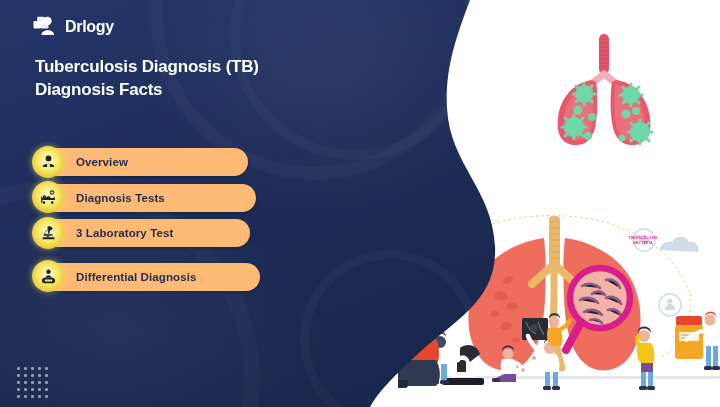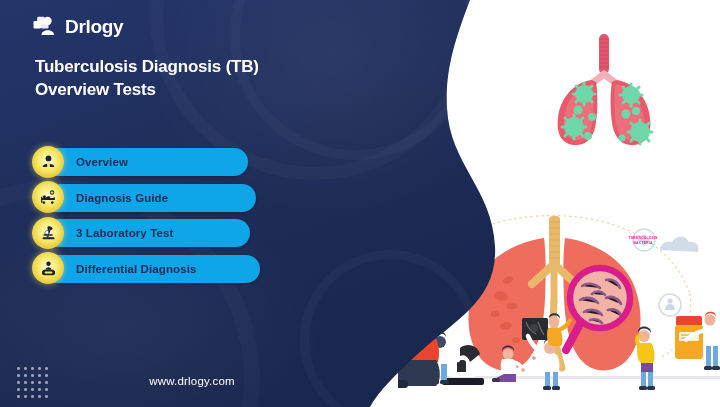--- a/index.html
+++ b/index.html
@@ -23,36 +23,36 @@
   
   .steth { position:absolute; border:13px solid rgba(255,255,255,0.028); border-radius:50%; }
   .steth.s1 { width:330px; height:330px; left:150px; top:-150px; }
   .steth.s2 { width:250px; height:250px; left:230px; top:-90px; border-width:10px; }
   .steth.s3 { width:400px; height:400px; left:-140px; top:180px; border-width:16px; border-color:rgba(255,255,255,0.022); }
   .steth.s4 { width:180px; height:180px; left:300px; top:250px; border-width:9px; }
 
   
   .logo { position:absolute; left:33px; top:14px; display:flex; align-items:center; gap:7px; }
   .logo-mark { width:25px; height:25px; position:relative; }
-  .logo-text { color:#ffffff; font-size:19px; font-weight:bold; letter-spacing:-0.3px; }
+  .logo-text { color:#ffffff; font-size:16px; font-weight:bold; letter-spacing:-0.3px; }
 
   
   .title { position:absolute; left:35px; top:56px; width:400px; color:#ffffff;
            font-size:17px; font-weight:bold; line-height:1.34; letter-spacing:-0.2px; }
   .title-line { display:block; }
 
   
   .pill-list { position:absolute; left:34px; top:148px; display:flex; flex-direction:column; gap:7.5px; }
-  .pill { position:relative; height:28px; width:216px; background:#0ea5e9;
+  .pill { position:relative; height:28px; width:216px; background:#fdba74;
           border-radius:15px; display:flex; align-items:center;
           box-shadow:0 1px 3px rgba(0,0,0,0.28); }
   .pill:nth-child(1){ width:214px; }
   .pill:nth-child(2){ width:222px; }
   .pill:nth-child(3){ width:216px;text-align:right; }
-  .pill:nth-child(4){ width:226px; }
+  .pill:nth-child(4){ width:226px;margin-top:8px; }
   .pill:nth-child(5){ width:222px; }
   .pill-badge {
     position:absolute; left:-2px; top:-2.5px; width:32px; height:32px; border-radius:50%;
     background:radial-gradient(circle at 50% 45%, #fdfcd8 0%, #f7e96a 42%, #e8c93a 72%, #d8b52c 100%);
     display:flex; align-items:center; justify-content:center;
     box-shadow:0 0 6px rgba(247,233,106,0.55);
   }
   .pill-badge svg { display:block; }
   .pill-label { margin-left:42px; font-size:11.5px; font-weight:bold; color:#1f2b52; letter-spacing:0.1px; }
 
@@ -369,21 +369,21 @@
         <rect x="4.2" y="2.8" width="7.5" height="7.5" rx="1.2" fill="#ffffff" opacity="0.95"></rect>
         <circle cx="14.5" cy="7" r="4.2" fill="#ffffff"></circle>
         <path d="M8.5,21 C8.5,14.8 21,14.8 21,21 Z" fill="#ffffff"></path>
       </svg>
     </span>
     <span class="logo-text">Drlogy</span>
   </div>
 
   <h1 class="title">
     <span class="title-line">Tuberculosis Diagnosis (TB)</span>
-    <span class="title-line">Overview Tests</span>
+    <span class="title-line">Diagnosis Facts</span>
   </h1>
 
   <div class="pill-list">
 
     <div class="pill">
       <span class="pill-badge">
         <svg viewBox="0 0 20 20" width="17" height="17">
           <circle cx="10" cy="6.4" r="3.4" fill="#1c2230"></circle>
           <path d="M3.2,16.5 C3.2,11.4 16.8,11.4 16.8,16.5 Z" fill="#1c2230"></path>
           <path d="M8.4,10.8 L10,13.2 L11.6,10.8 L11.6,16.5 L8.4,16.5 Z" fill="#f7e96a"></path>
@@ -400,21 +400,21 @@
           <rect x="12.6" y="3.6" width="3.2" height="1.2" fill="#f7e96a"></rect>
           <path d="M2,9.5 L2,15.5" stroke="#1c2230" stroke-width="1.5" stroke-linecap="round"></path>
           <rect x="2" y="10.6" width="15" height="2.2" rx="1" fill="#1c2230"></rect>
           <circle cx="5.2" cy="9.2" r="1.8" fill="#1c2230"></circle>
           <path d="M6.6,10.6 L12,10.6 L12,9.2 C12,8.2 7.4,8.2 6.6,10.6 Z" fill="#1c2230"></path>
           <rect x="16" y="9.6" width="1.5" height="3.4" rx="0.6" fill="#1c2230"></rect>
           <circle cx="4.6" cy="16" r="1.5" fill="#1c2230"></circle>
           <circle cx="14.4" cy="16" r="1.5" fill="#1c2230"></circle>
         </svg>
       </span>
-      <span class="pill-label">Diagnosis Guide</span>
+      <span class="pill-label">Diagnosis Tests</span>
     </div>
 
     <div class="pill">
       <span class="pill-badge">
         <svg viewBox="0 0 20 20" width="17" height="17">
           <path d="M9,3 C11.6,1.6 14.4,3.4 15,5.8 L11.6,8 C11.2,6.2 10,5.4 8.6,5.8 Z" fill="#1c2230"></path>
           <rect x="8.6" y="6" width="3" height="5.6" rx="1.2" fill="#1c2230" transform="rotate(10 10 9)"></rect>
           <path d="M5.6,12 C5.6,8.6 8,7.2 9.6,7.2 L10.4,12 Z" fill="#ffffff" stroke="#1c2230" stroke-width="0.7"></path>
           <rect x="4" y="12" width="11" height="1.8" rx="0.8" fill="#1c2230"></rect>
           <rect x="3" y="15.6" width="14" height="2.4" rx="1" fill="#1c2230"></rect>
@@ -462,15 +462,14 @@
       <i></i>
       <i></i>
       <i></i>
     <i></i>
       <i></i>
       <i></i>
       <i></i>
       <i></i>
   </div>
 
-  <div class="site-url">www.drlogy.com</div>
 
 </div>
 
 </body></html>

